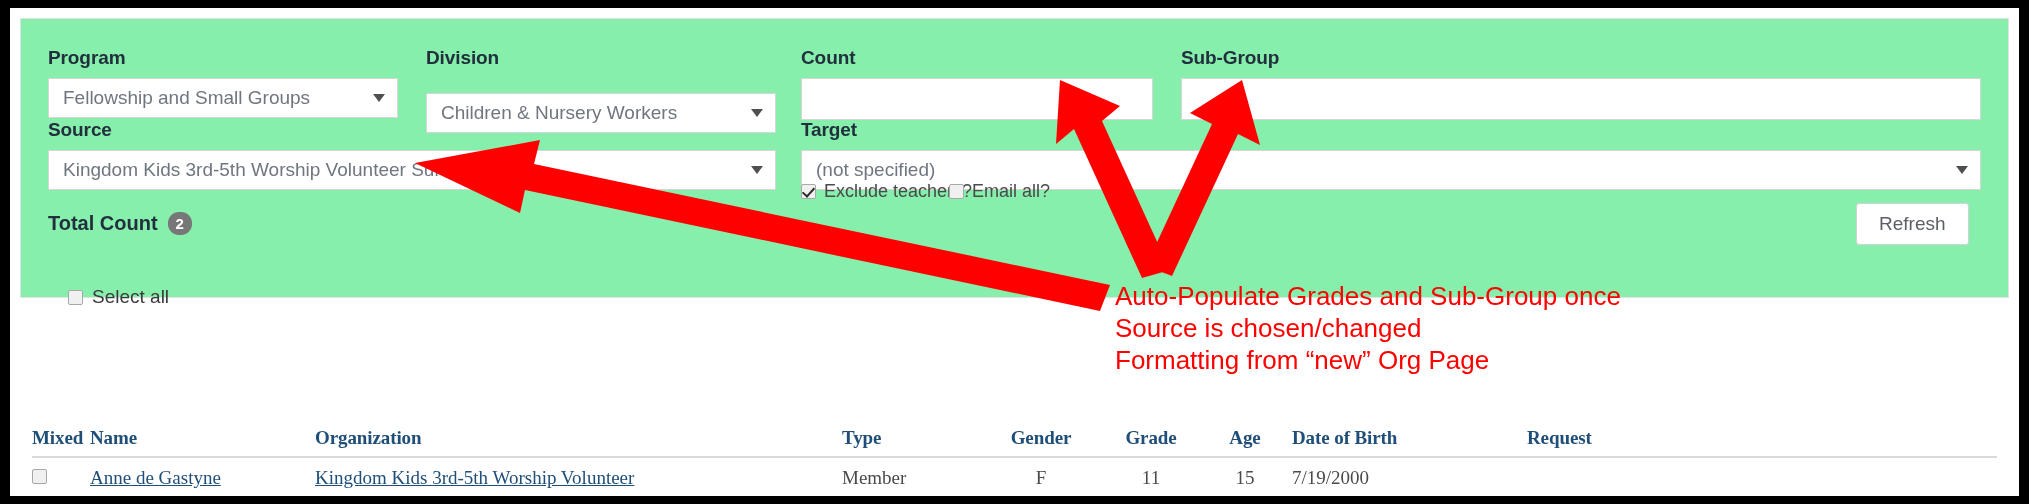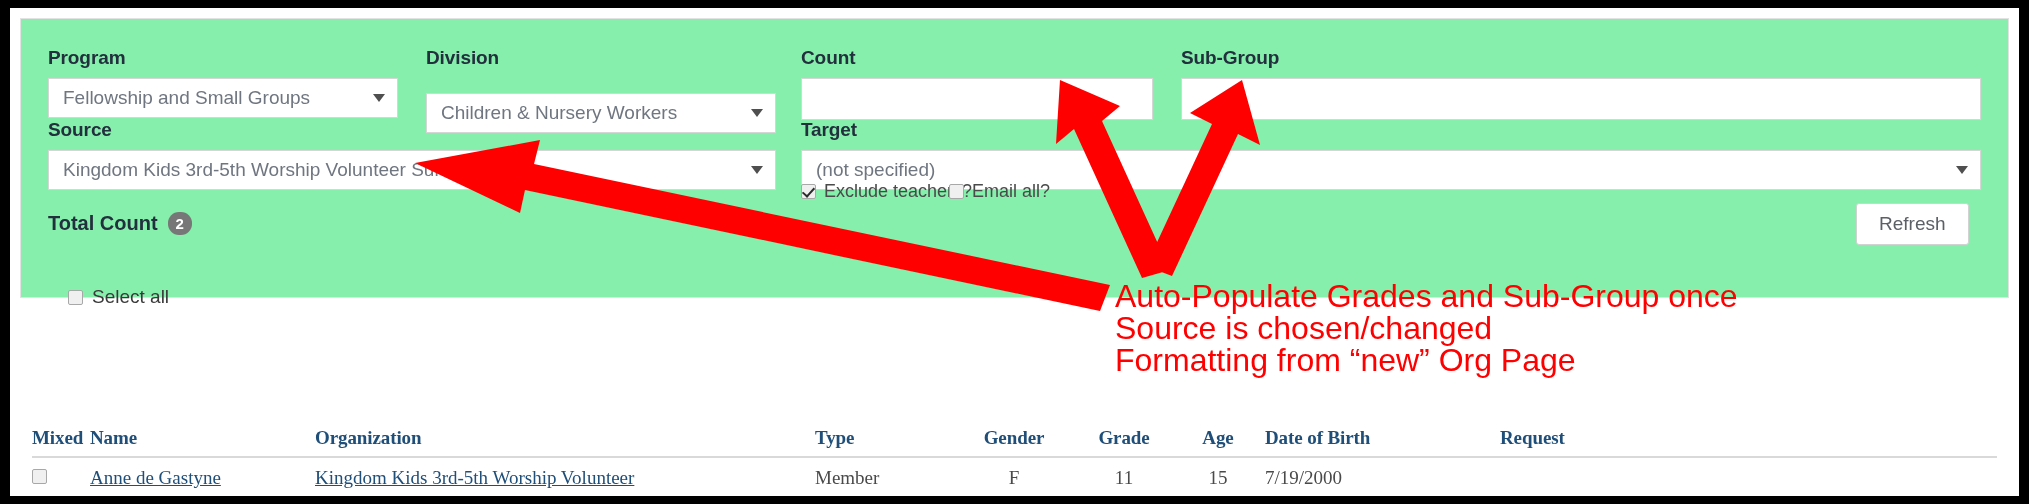--- a/index.html
+++ b/index.html
@@ -163,37 +163,37 @@
   }
   .grid-body .cell {
     font-size:19px;
     color:#4a4a4a;
   }
   .grid-body { height:40px; }
   .cell { padding-right:16px; overflow:hidden; white-space:nowrap;font-family:Liberation Serif, serif; }
   .c-mixed { width:58px; }
   .c-name { width:225px; }
   .c-org  { width:500px; }
-  .c-type { width:152px; }
+  .c-type { width:152px;margin-left:27px; }
   .c-gender { width:110px; text-align:center; }
   .c-grade { width:110px; text-align:center; }
   .c-age  { width:78px; text-align:center; }
   .c-dob  { width:235px; }
   .c-req  { width:200px; }
   .link {
     color:#1f4e79;
     text-decoration:underline;
   }
 
   
   .annot {
     position:absolute;
     left:1105px; top:272px;
     color:#ff0000;
-    font-size:32px;
+    font-size:26px;
     line-height:32px;
     white-space:nowrap;
   }
   .arrow-layer {
     position:absolute;
     left:0; top:0;
     width:2009px; height:488px;
     pointer-events:none;
   }
 </style>

